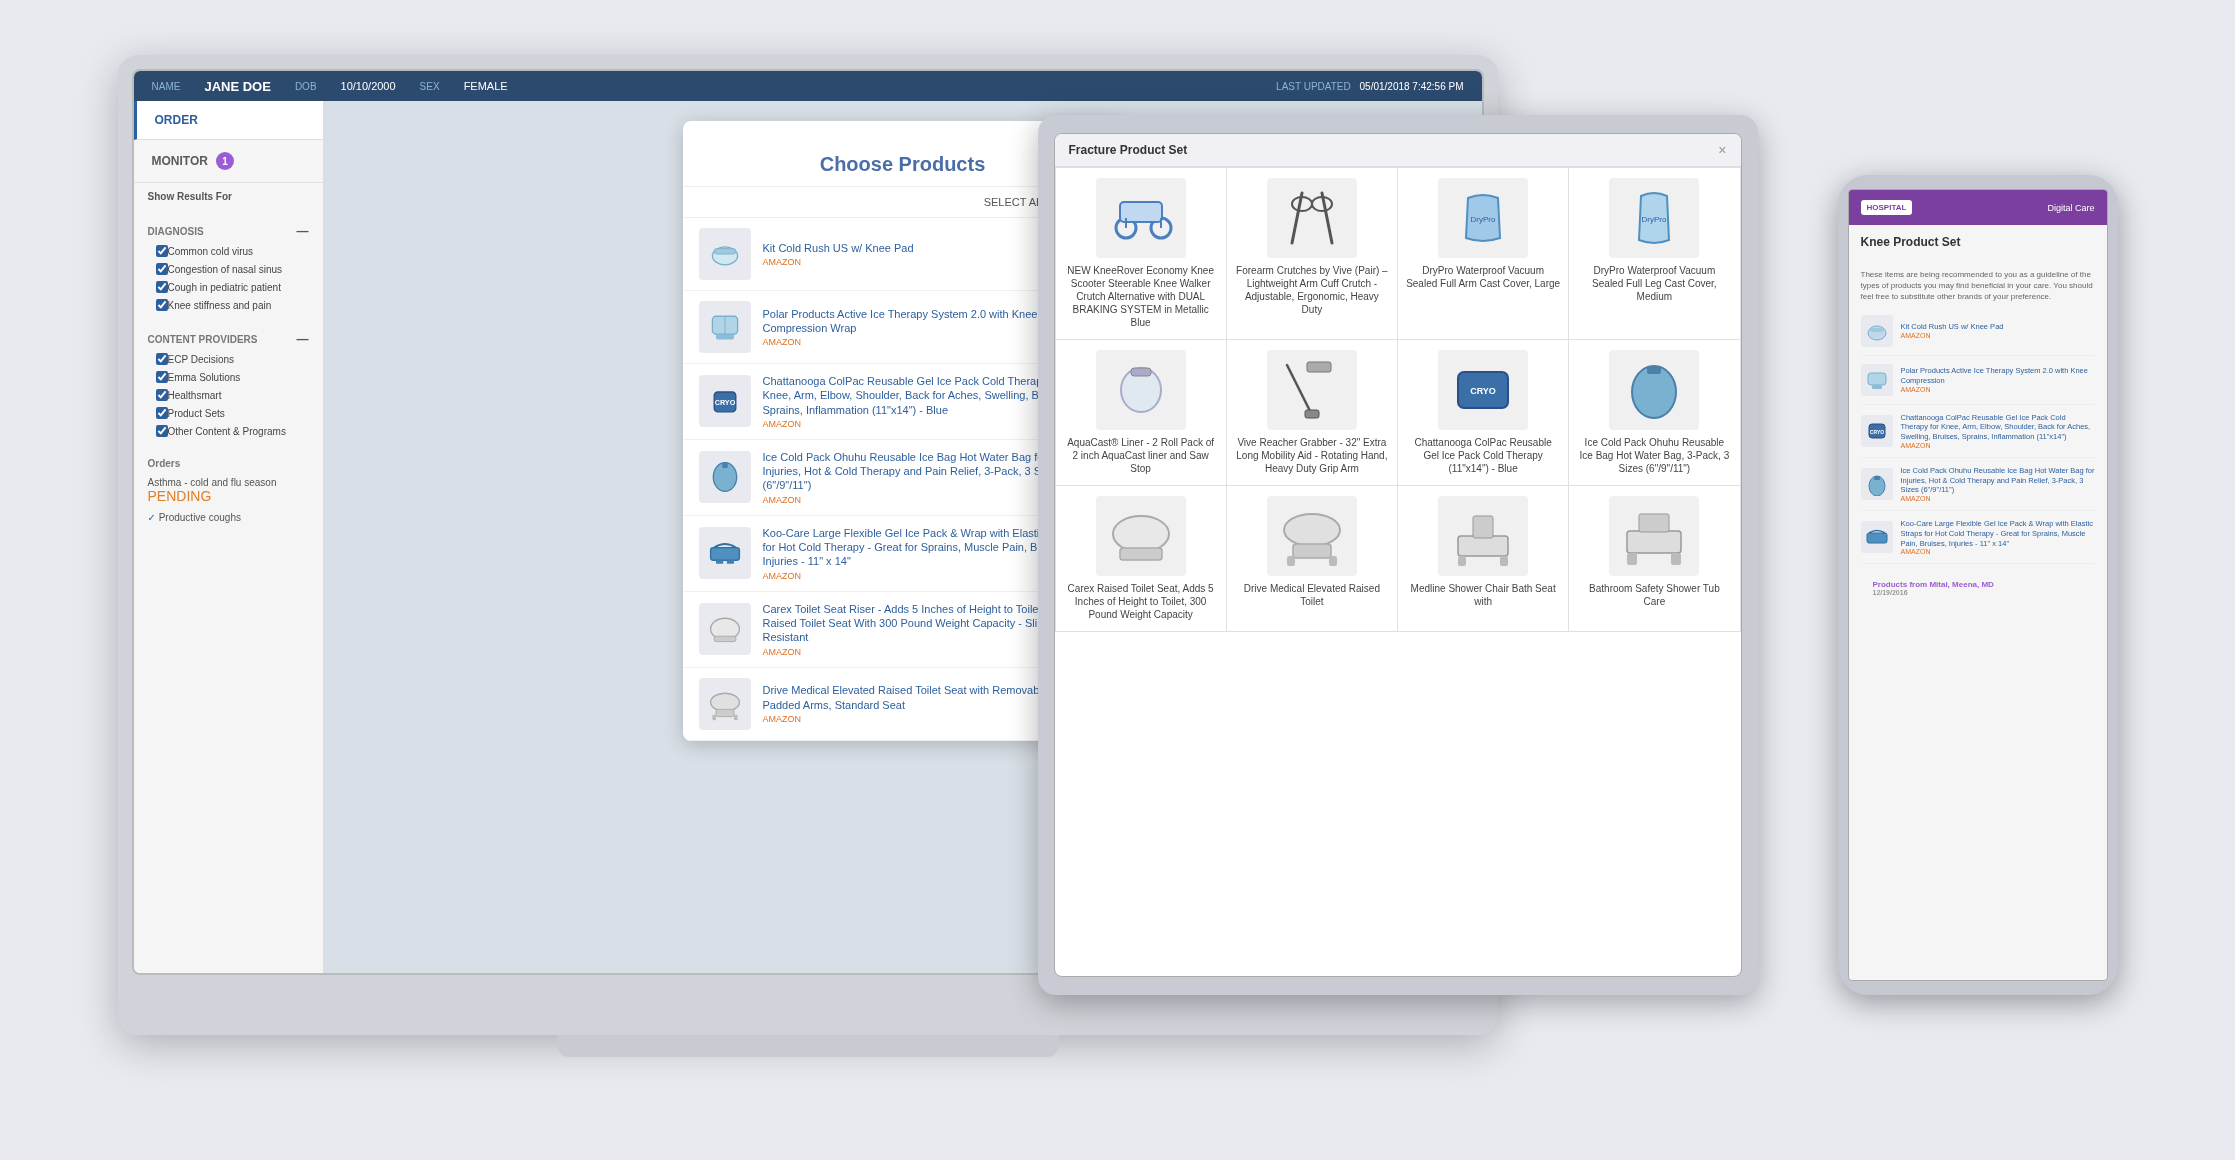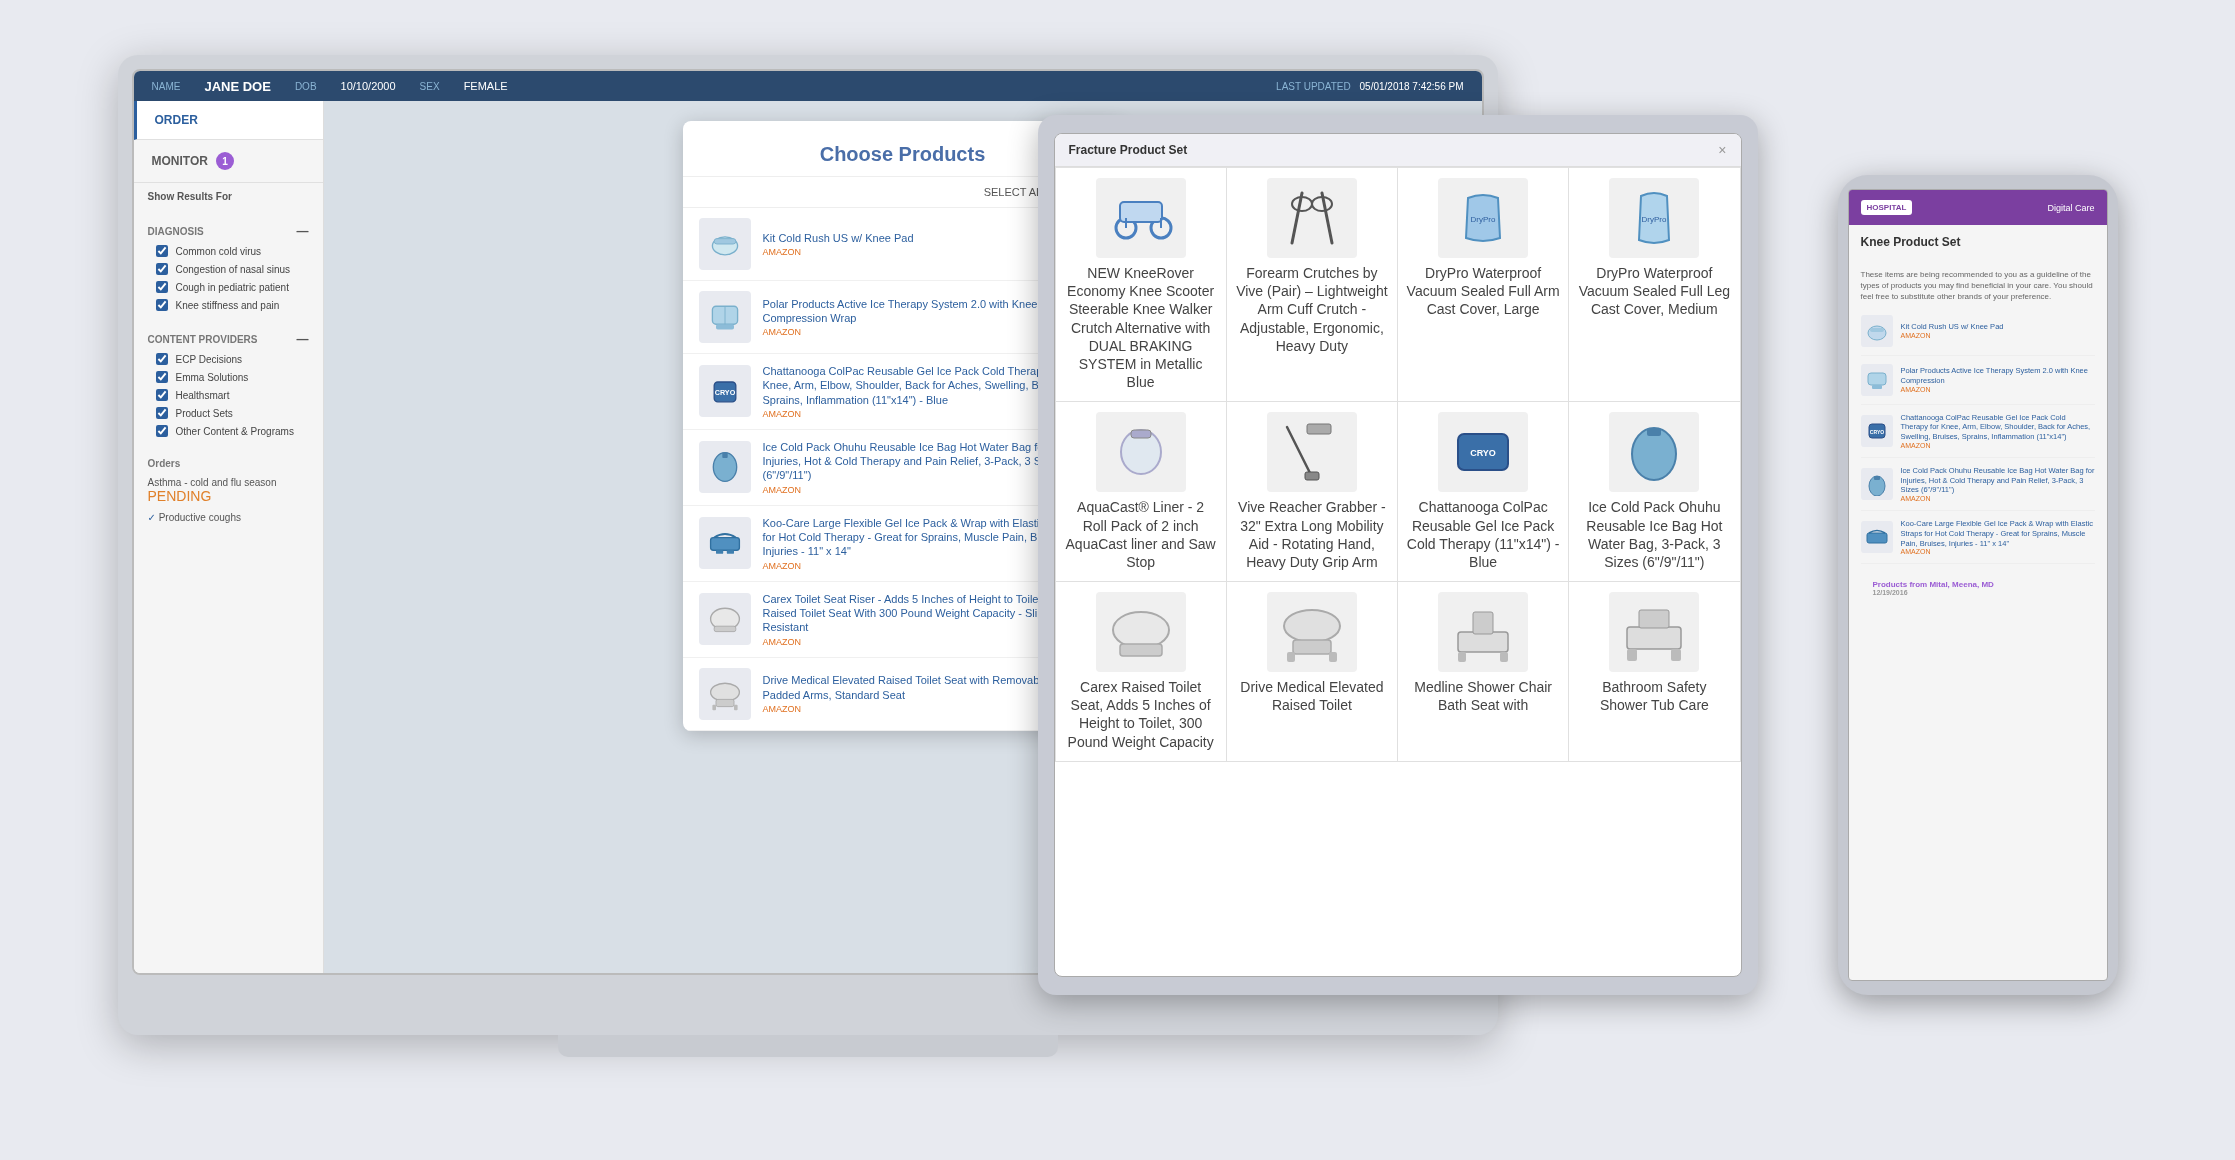--- a/index.html
+++ b/index.html
@@ -131,21 +131,21 @@
       align-items: center;
       margin-top: 8px;
     }
 
     .sidebar-item {
       padding: 3px 14px 3px 22px;
       font-size: 10px;
       color: #444;
       display: flex;
       align-items: center;
-      gap: 8px;
+      gap: 0;
     }
 
     .sidebar-item input[type="checkbox"] {
       width: 12px;
       height: 12px;
       accent-color: #2c5f9e;
     }
 
     .sidebar-orders-section { padding: 10px 14px 4px; font-size: 10px; font-weight: bold; color: #777; margin-top: 8px; }
 
@@ -191,21 +191,21 @@
       width: 440px;
       max-height: 760px;
       overflow-y: auto;
     }
 
     .modal-title {
       text-align: center;
       font-size: 20px;
       font-weight: bold;
       color: #4a6ea8;
-      padding: 22px 20px 10px;
+      padding: 32px 20px 10px;
       border-bottom: 1px solid #eee;
     }
 
     .select-all-row {
       display: flex;
       align-items: center;
       justify-content: flex-end;
       gap: 8px;
       padding: 8px 16px;
       font-size: 11px;
@@ -357,21 +357,21 @@
       height: 80px;
       margin: 0 auto 6px;
       background: #f0f0f0;
       border-radius: 4px;
       display: flex;
       align-items: center;
       justify-content: center;
     }
 
     .tablet-grid-cell .cell-name {
-      font-size: 14px;
+      font-size: 10px;
       color: #444;
       line-height: 1.3;
     }
 
     
     .phone {
       position: absolute;
       right: 0;
       top: 120px;
       width: 280px;

